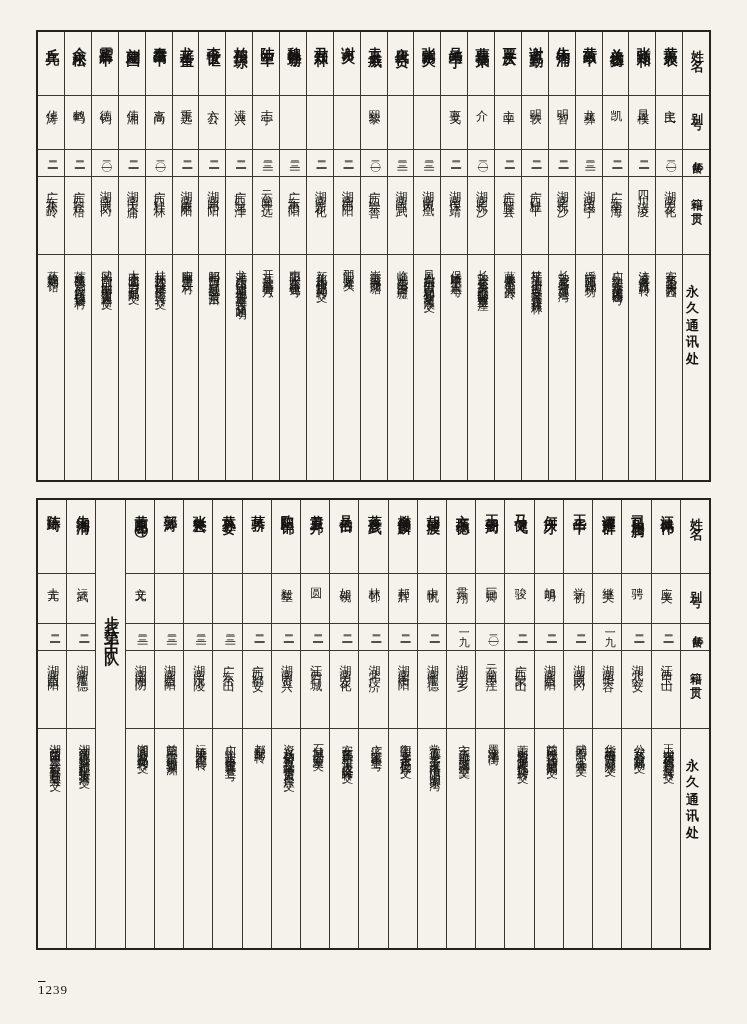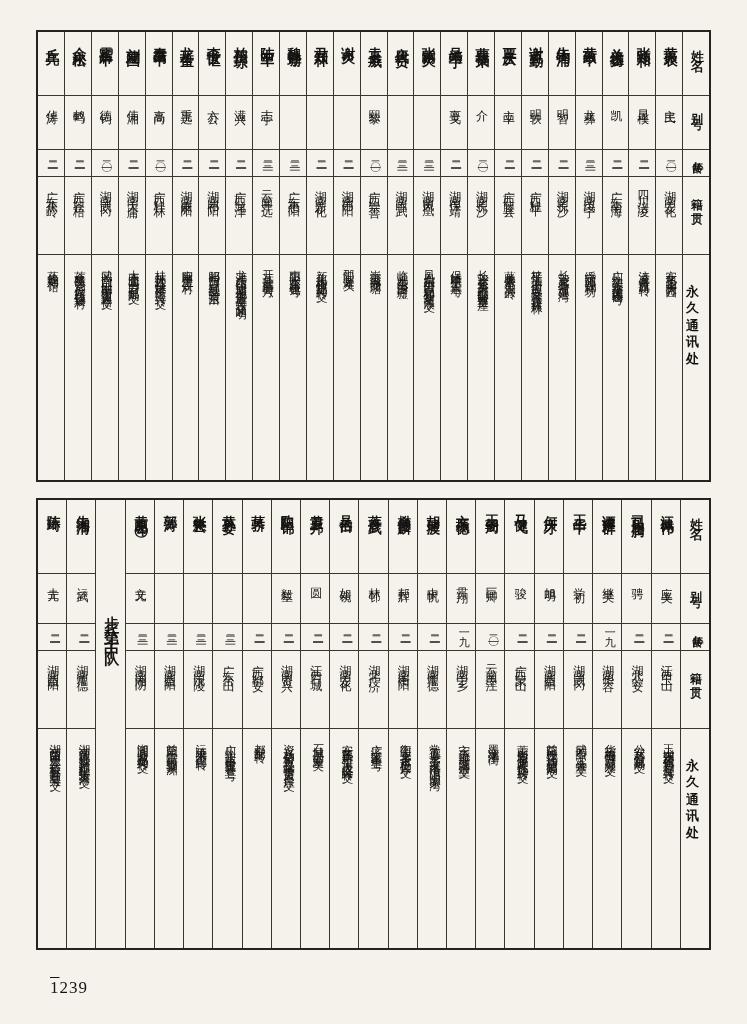--- a/index.html
+++ b/index.html
@@ -67,22 +67,22 @@
     font-size:15px;
     font-weight:bold;
     letter-spacing:7px;
     line-height:27px;
     padding-top:104px;
     height:100%;
     box-sizing:border-box;
   }
   .page-number{
     position:absolute;
-    left:50px;bottom:26px;
-    font-size:17px;
+    left:38px;bottom:26px;
+    font-size:13px;
     letter-spacing:1px;
   }
   .page-number::first-letter{text-decoration:overline;}
 </style>
 </head>
 <body>
 
 <div class="page">
   <div class="rtable rtable--top" id="table-0">
       <div class="col header-col">

